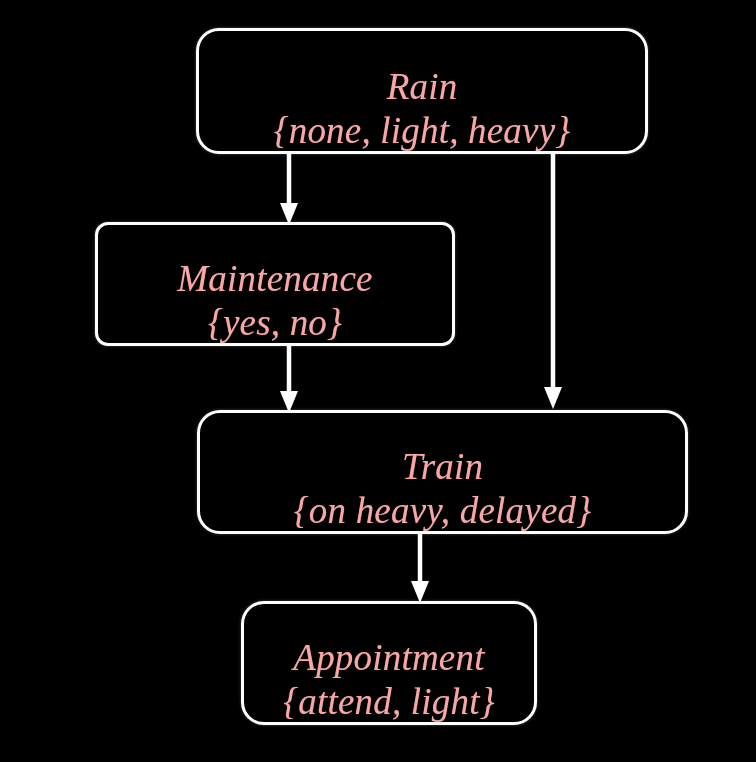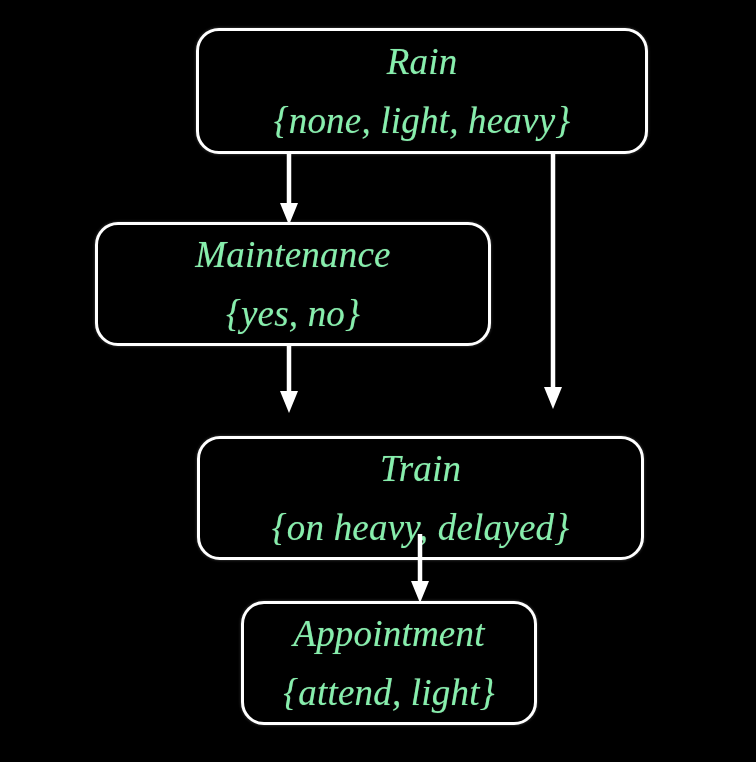--- a/index.html
+++ b/index.html
@@ -24,43 +24,43 @@
   
   .node {
     position: absolute;
     box-sizing: border-box;
     background: #000000;
     border: 3px solid #ffffff;
     border-radius: 23px;
     display: flex;
     flex-direction: column;
     align-items: center;
-    justify-content: center;
+    justify-content: flex-end;
     text-align: center;
-    color: #86efac;
+    color: #fca5a5;
     font-style: italic;
     line-height: 1.12;
     text-shadow: 0 0 1px rgba(255,255,255,0.35);
     box-shadow: 0 0 3px rgba(255,255,255,0.30);
   }
   .node .name {
     font-size: 37px;
     letter-spacing: 0.2px;
     white-space: nowrap;
   }
   .node .states {
     font-size: 37px;
     letter-spacing: 0.2px;
     white-space: nowrap;
-    margin-top: 18px;
+    margin-top: 2px;
   }
 
   #node-rain        { left: 196px; top: 28px;  width: 452px; height: 126px; }
-  #node-maintenance { left: 95px;  top: 222px; width: 396px; height: 124px; }
-  #node-train       { left: 197px; top: 436px; width: 447px; height: 124px; }
+  #node-maintenance { left: 95px;  top: 222px; width: 360px; height: 124px; border-radius: 13px; }
+  #node-train       { left: 197px; top: 410px; width: 491px; height: 124px; }
   #node-appointment { left: 241px; top: 601px; width: 296px; height: 124px; }
 
   
   .edge {
     position: absolute;
     overflow: visible;
   }
   .edge svg { display: block; overflow: visible; }
 
   #edge-rain-maintenance { left: 272px; top: 152px; width: 34px; height: 74px; }

